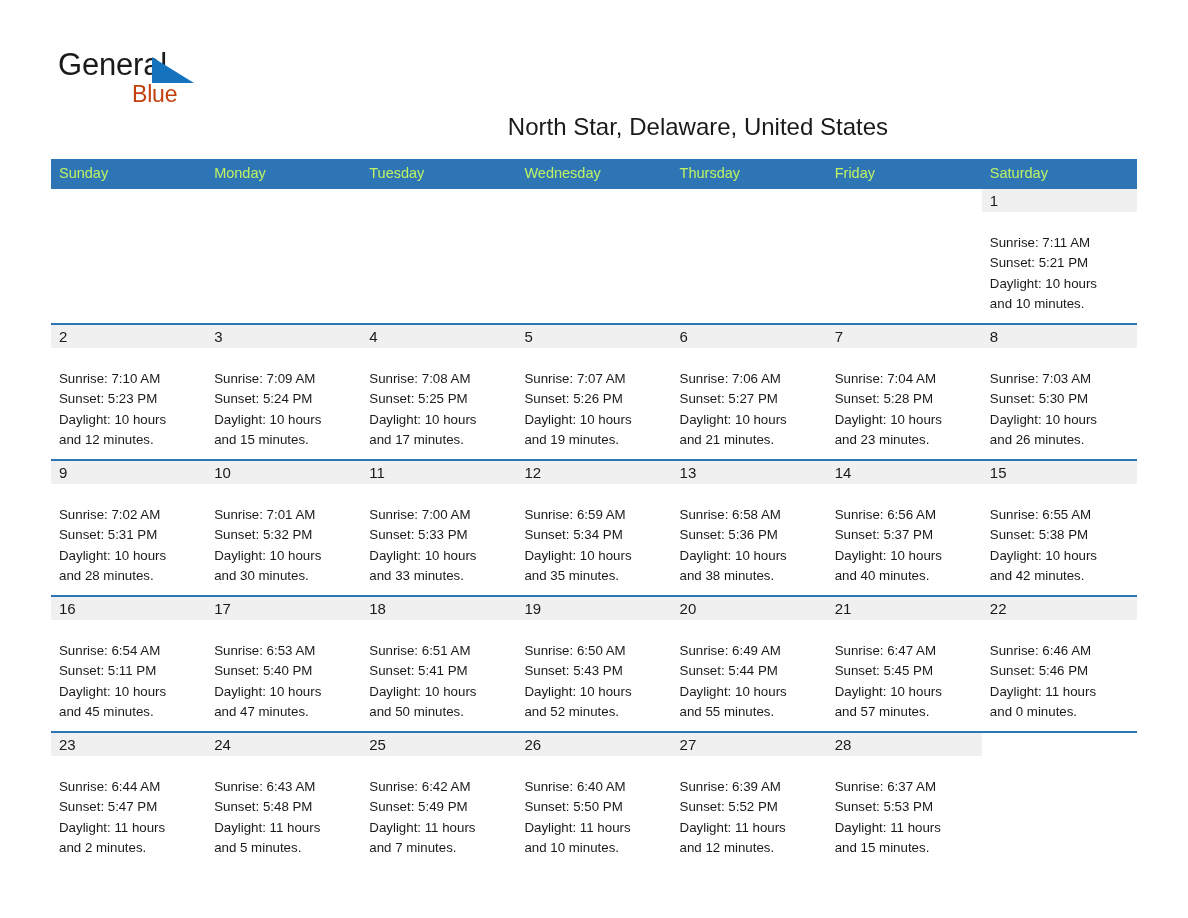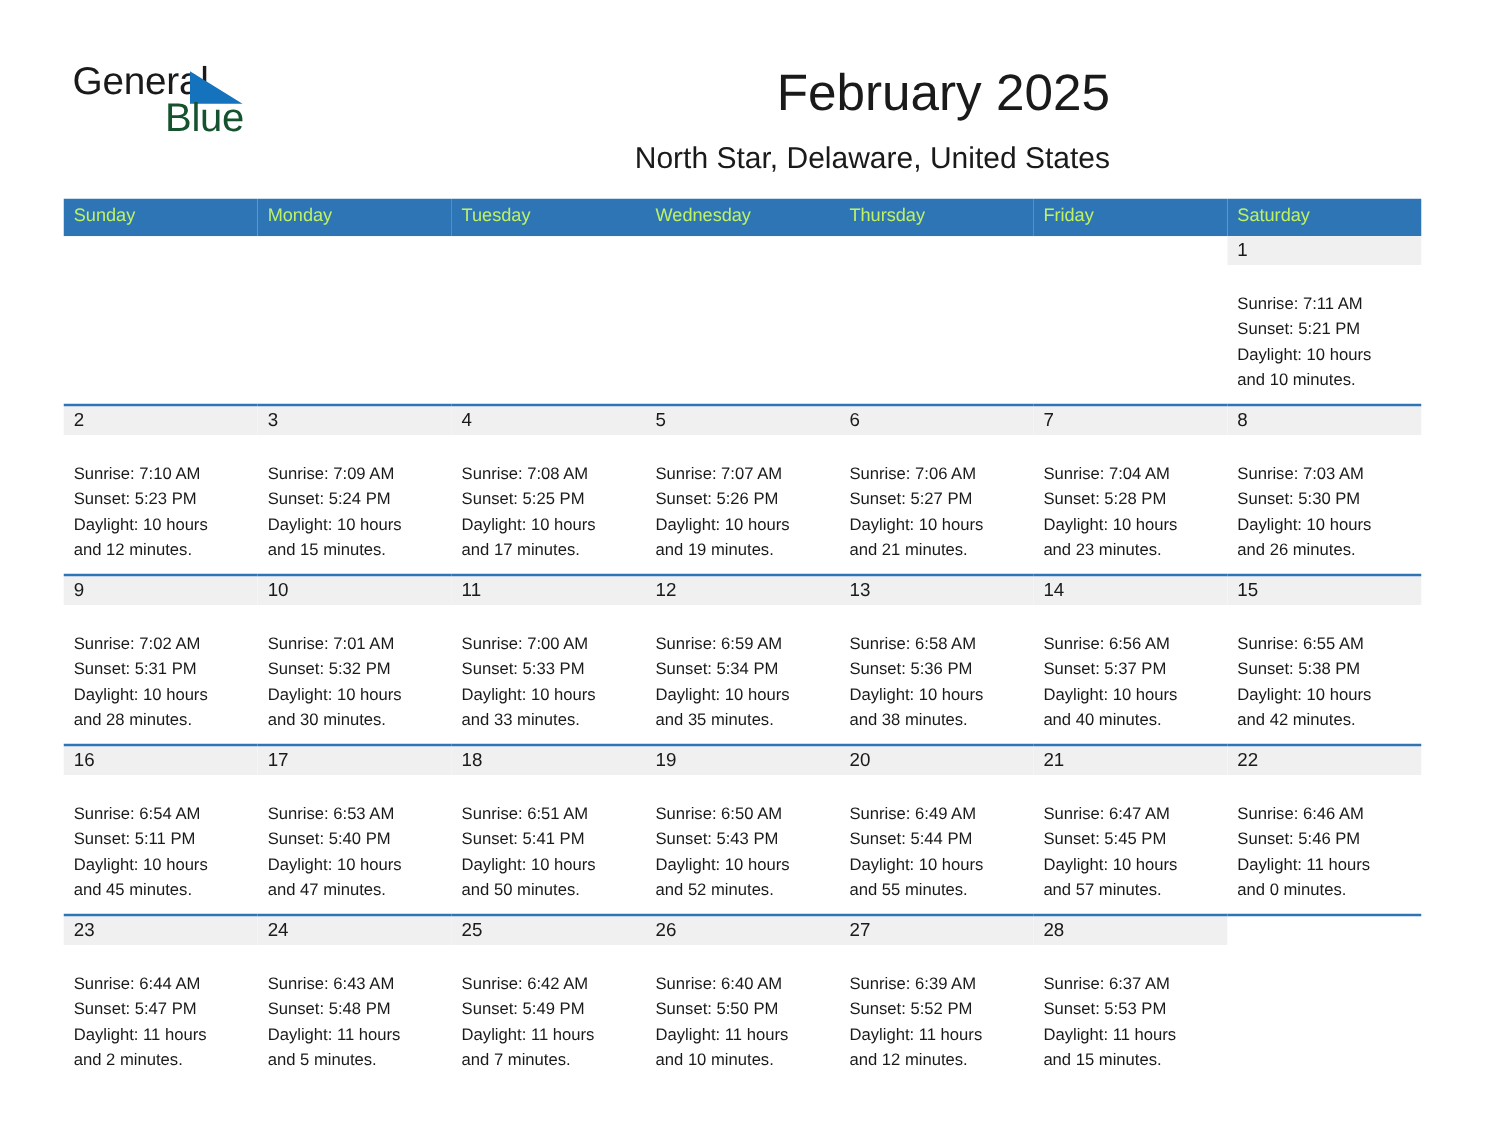--- a/index.html
+++ b/index.html
@@ -48,22 +48,22 @@
     top: 9px;
     width: 0;
     height: 0;
     border-left: 42px solid #1572bd;
     border-top: 26px solid transparent;
   }
   .logo-blue {
     position: absolute;
     left: 74px;
     top: 29px;
-    font-size: 32px;
-    color: #14532d;
+    font-size: 23px;
+    color: #c2410c;
     line-height: 34px;
     letter-spacing: -0.2px;
   }
   .title {
     position: absolute;
     right: 56px;
     top: 50px;
     font-size: 41px;
     color: #1a1a1a;
     line-height: 48px;
@@ -134,21 +134,20 @@
 <body>
 
 <div class="page">
 
   <div class="top">
     <div class="logo">
       <span class="logo-general">General</span>
       <span class="logo-triangle"></span>
       <span class="logo-blue">Blue</span>
     </div>
-    <div class="title">February 2025</div>
     <div class="subtitle">North Star, Delaware, United States</div>
   </div>
 
   <table class="calendar">
     <thead>
       <tr>
         <th>Sunday</th>
         <th>Monday</th>
         <th>Tuesday</th>
         <th>Wednesday</th>

